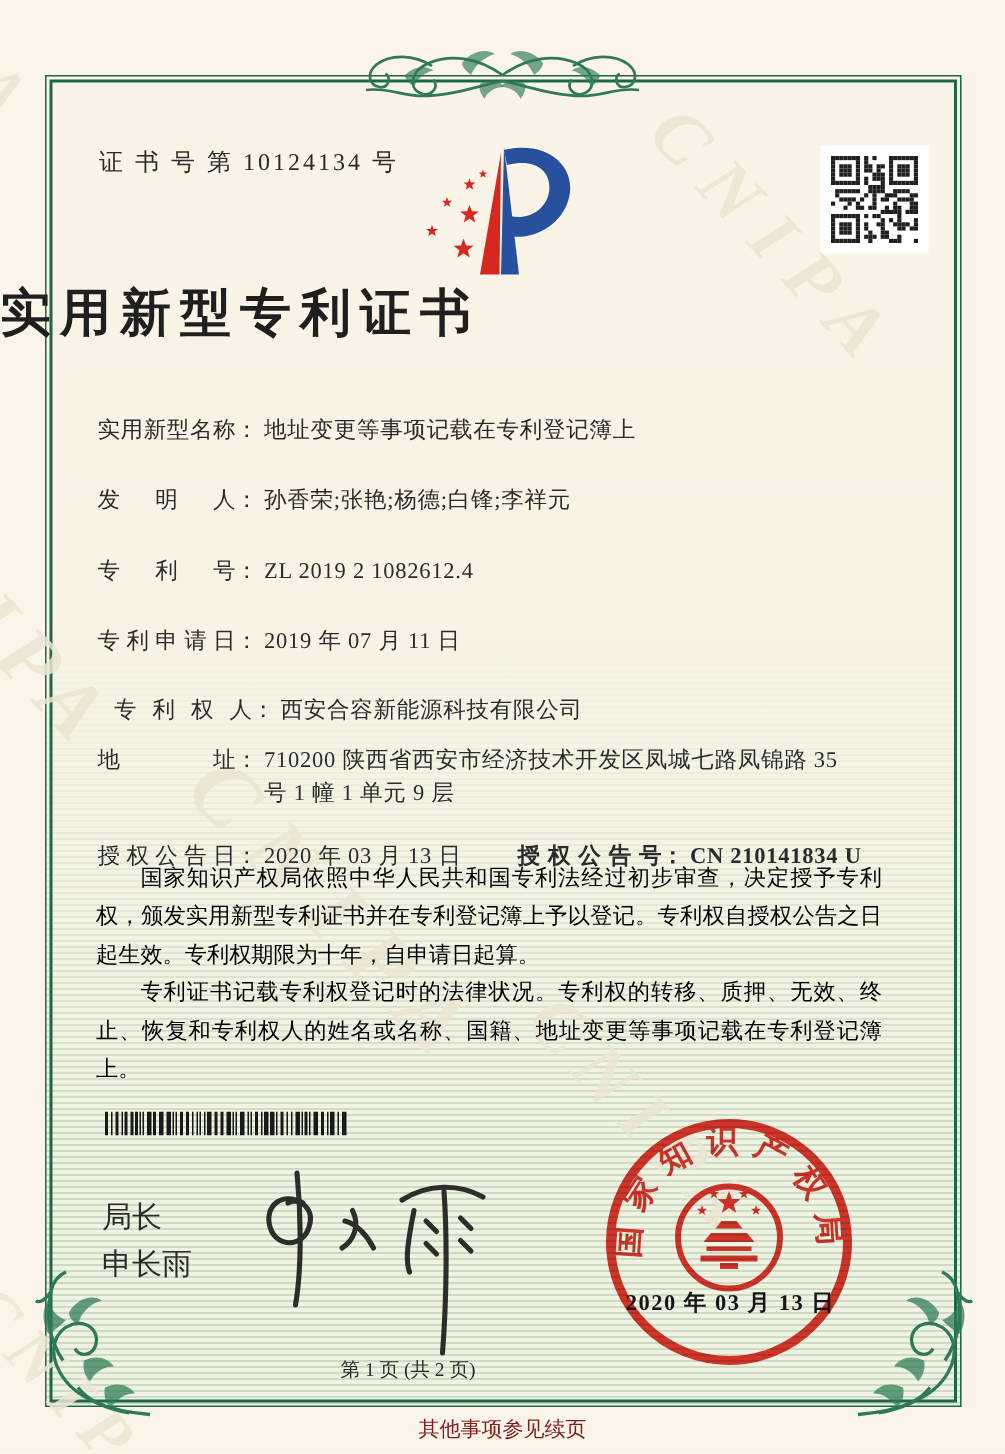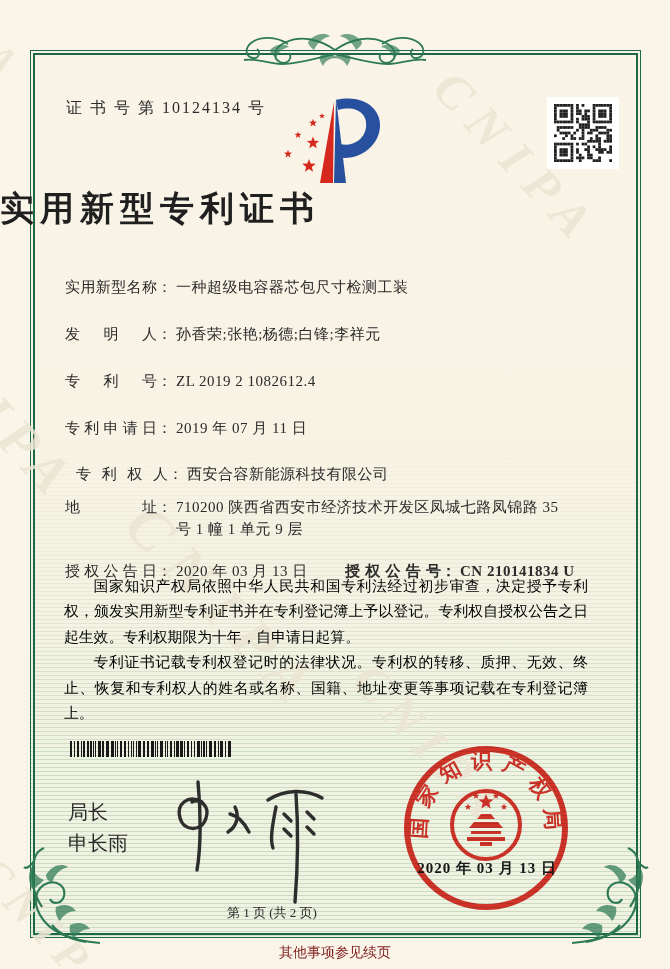--- a/index.html
+++ b/index.html
@@ -364,21 +364,21 @@
         <rect x="60" y="60" width="3" height="3"></rect>
       </svg>
   </div>
 
   <div class="title">实用新型专利证书</div>
 
   <div class="fields">
     <div class="frow" style="top:276px;">
       <span class="flabel">实用新型名称</span>
         <span class="fcolon">：</span>
-      <span class="fvalue">一种超级电容器芯包尺寸检测工装</span>
+      <span class="fvalue">地址变更等事项记载在专利登记簿上</span>
     </div>
     <div class="frow" style="top:323px;">
       <span class="flabel">发明人</span>
         <span class="fcolon">：</span>
       <span class="fvalue">孙香荣;张艳;杨德;白锋;李祥元</span>
     </div>
     <div class="frow" style="top:370px;">
       <span class="flabel">专利号</span>
         <span class="fcolon">：</span>
       <span class="fvalue">ZL 2019 2 1082612.4</span>

